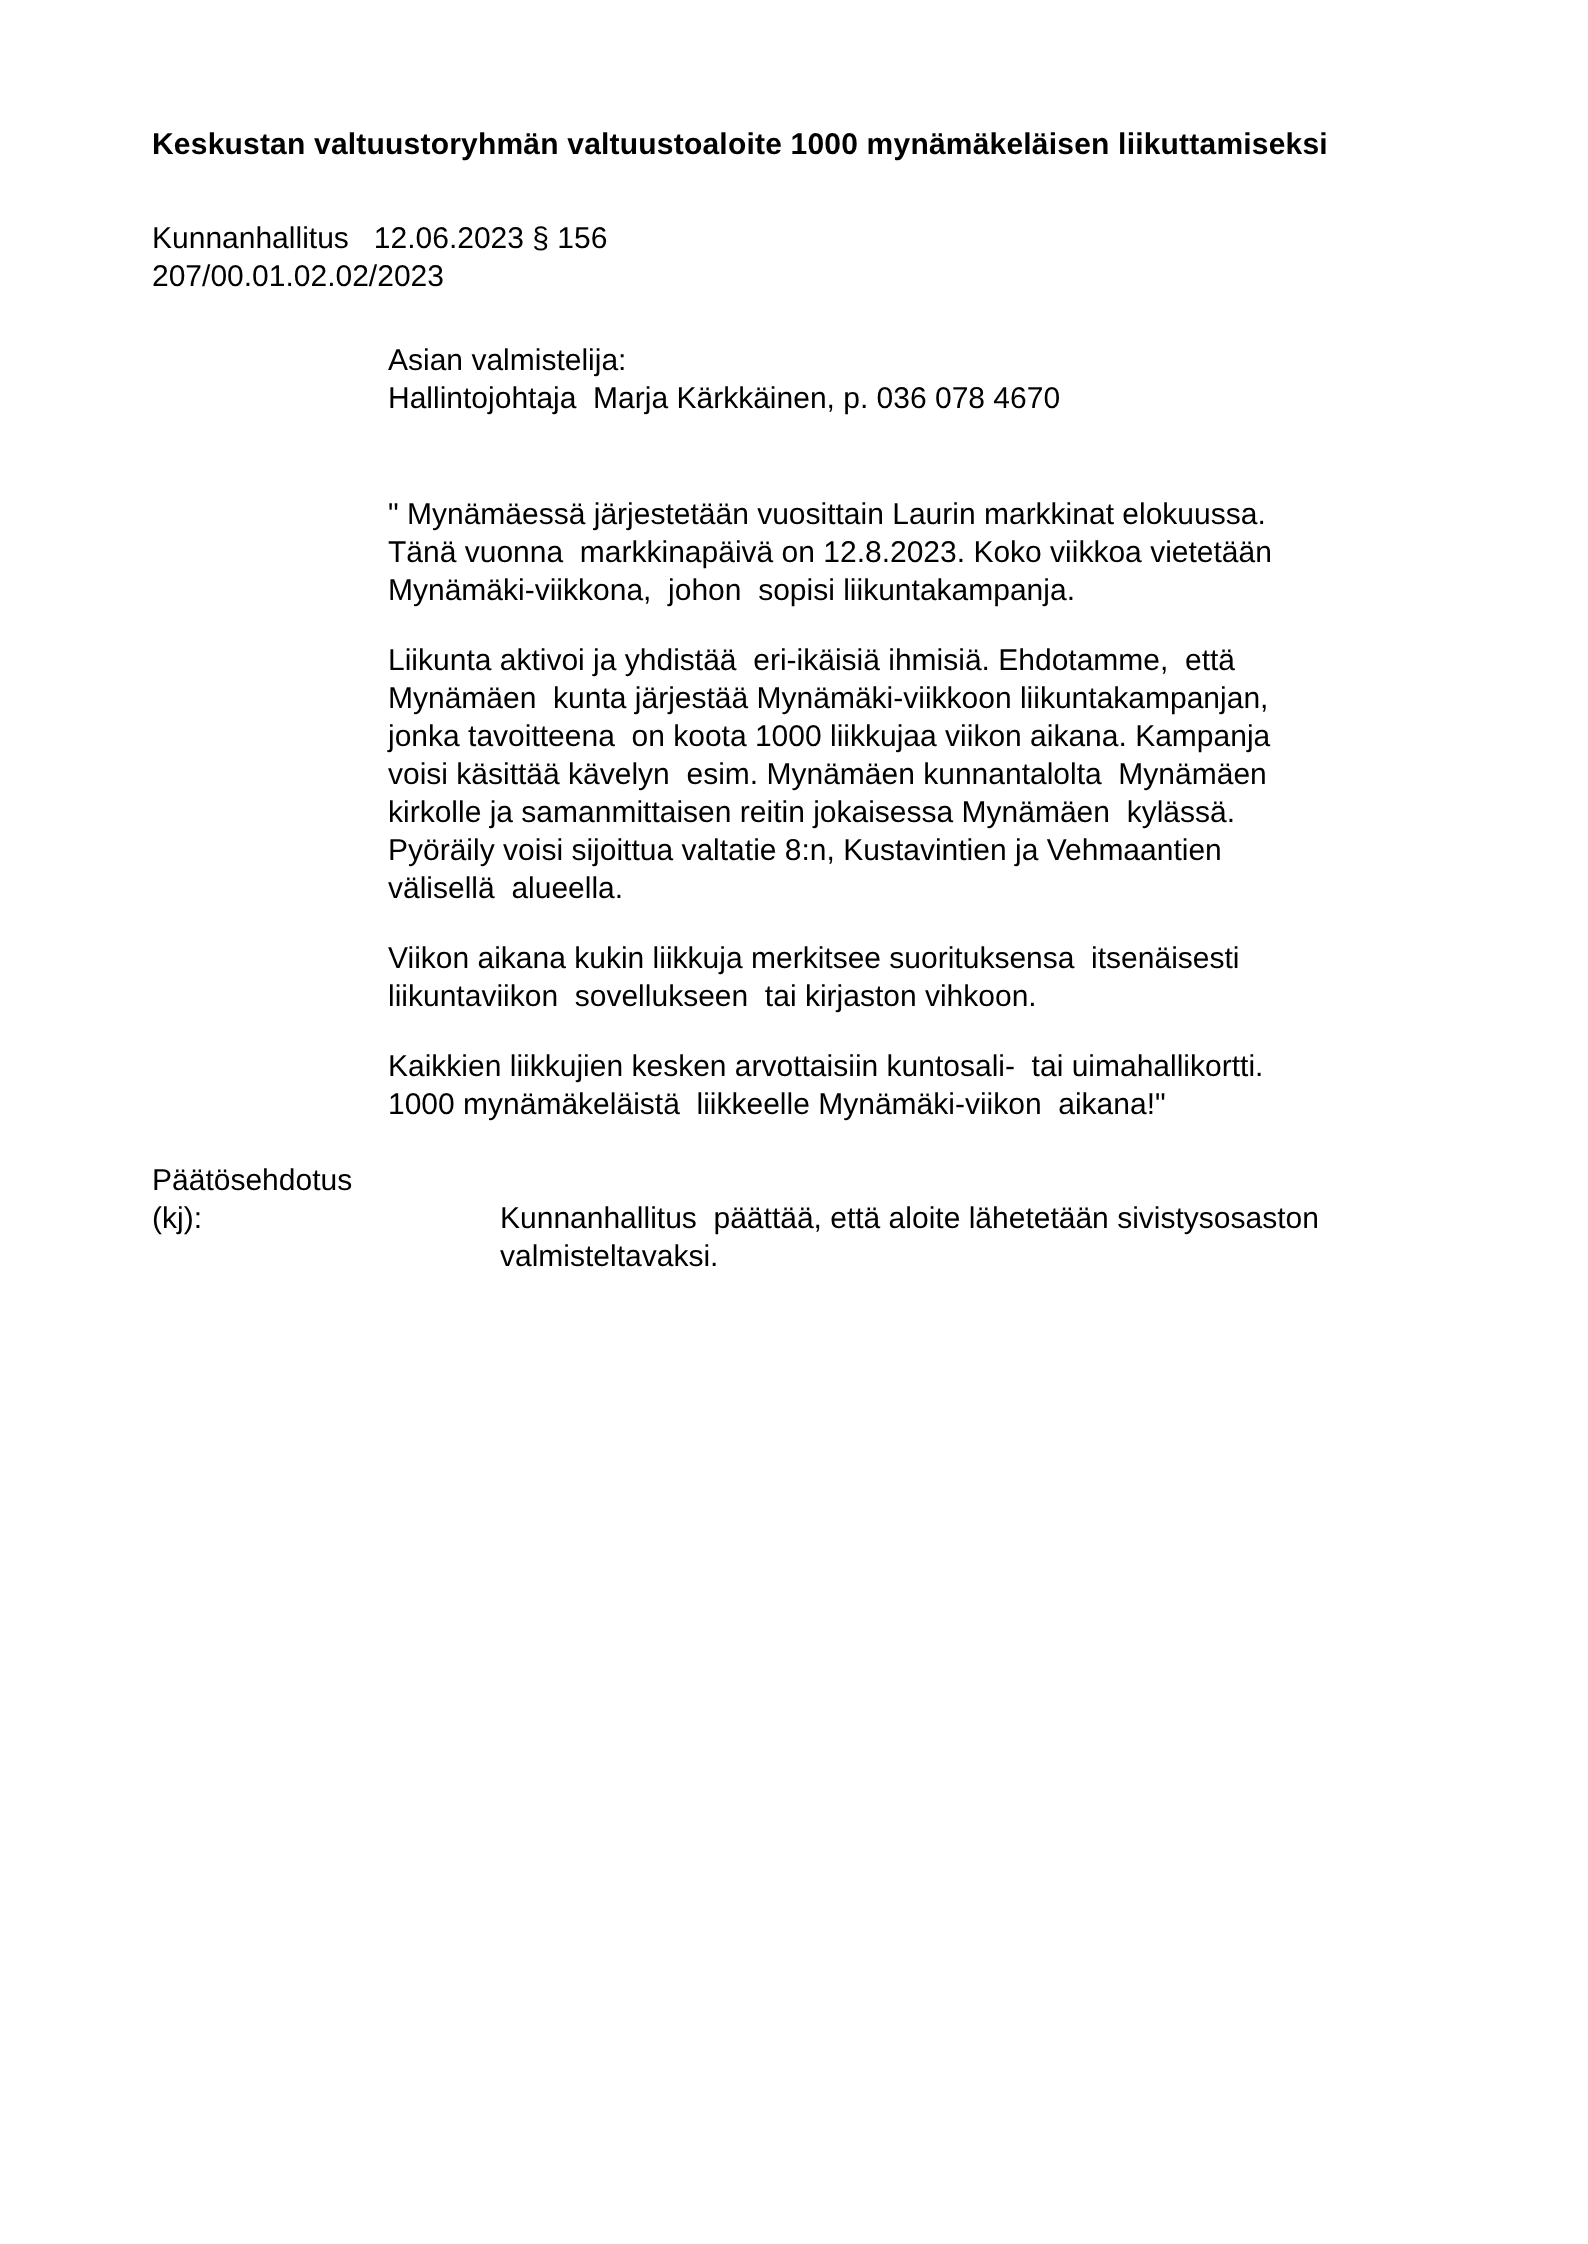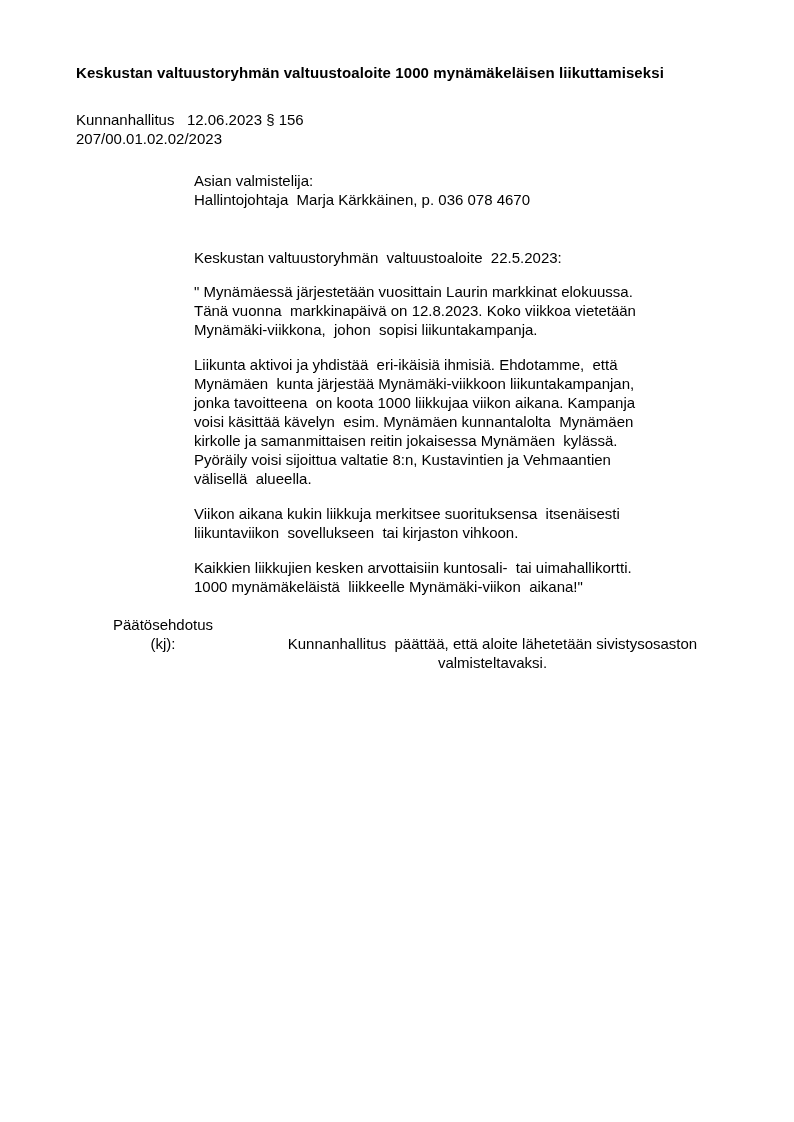--- a/index.html
+++ b/index.html
@@ -39,41 +39,40 @@
   }
   .content-col {
     width: 485px;
     flex: 0 0 485px;
   }
   .indented { margin-left: 118px; width: 485px; }
   .preparer-block { margin-bottom: 39px; }
   .initiative-heading { margin-bottom: 15px; }
   .para { margin-bottom: 16px; }
   .para-last { margin-bottom: 19px; }
-  .decision-row-a { margin-bottom: 21px; text-align: center; }
+  .decision-row-a { margin-bottom: 21px; }
   .offset-one-line { margin-top: 19px; }
 </style>
 </head>
 <body>
 
 <div class="page">
 
   <div class="doc-title pre">Keskustan valtuustoryhmän valtuustoaloite 1000 mynämäkeläisen liikuttamiseksi</div>
 
   <div class="meta-block">
     <div class="meta-line pre">Kunnanhallitus   12.06.2023 § 156</div>
     <div class="meta-line pre">207/00.01.02.02/2023</div>
   </div>
 
   <div class="indented preparer-block">
     <div class="pre">Asian valmistelija:</div>
     <div class="pre">Hallintojohtaja  Marja Kärkkäinen, p. 036 078 4670</div>
   </div>
 
-  <div class="indented initiative-heading pre">Keskustan valtuustoryhmän  valtuustoaloite  22.5.2023:</div>
 
   <div class="indented para pre">" Mynämäessä järjestetään vuosittain Laurin markkinat elokuussa.
 Tänä vuonna  markkinapäivä on 12.8.2023. Koko viikkoa vietetään
 Mynämäki-viikkona,  johon  sopisi liikuntakampanja.</div>
 
   <div class="indented para pre">Liikunta aktivoi ja yhdistää  eri-ikäisiä ihmisiä. Ehdotamme,  että
 Mynämäen  kunta järjestää Mynämäki-viikkoon liikuntakampanjan,
 jonka tavoitteena  on koota 1000 liikkujaa viikon aikana. Kampanja
 voisi käsittää kävelyn  esim. Mynämäen kunnantalolta  Mynämäen
 kirkolle ja samanmittaisen reitin jokaisessa Mynämäen  kylässä.

